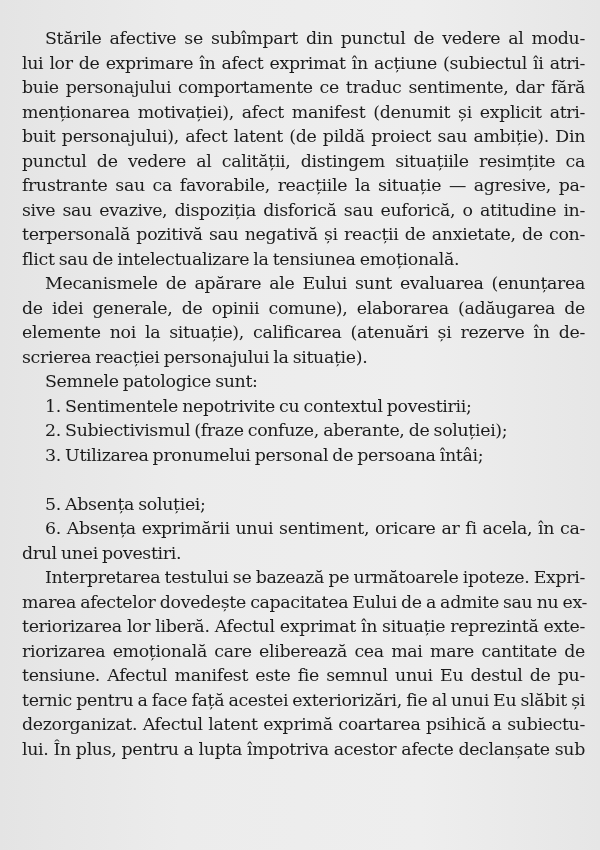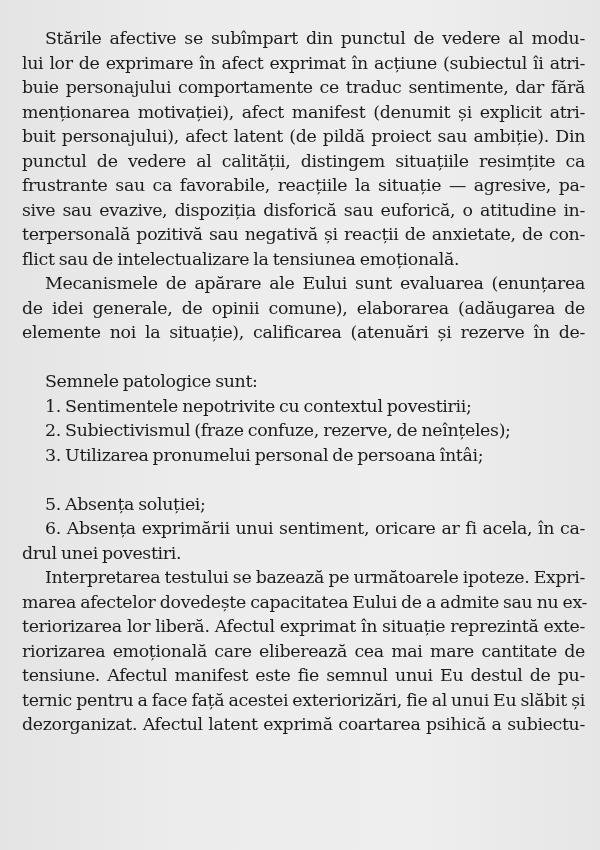--- a/index.html
+++ b/index.html
@@ -40,30 +40,32 @@
   <div class="line" style="top:124px">buit personajului), afect latent (de pildă proiect sau ambiție). Din</div>
   <div class="line" style="top:148.5px">punctul de vedere al calității, distingem situațiile resimțite ca</div>
   <div class="line" style="top:173px">frustrante sau ca favorabile, reacțiile la situație — agresive, pa-</div>
   <div class="line" style="top:197.5px">sive sau evazive, dispoziția disforică sau euforică, o atitudine in-</div>
   <div class="line" style="top:222px">terpersonală pozitivă sau negativă și reacții de anxietate, de con-</div>
   <div class="line last" style="top:246.5px">flict sau de intelectualizare la tensiunea emoțională.</div>
 
   <div class="line indent" style="top:271px">Mecanismele de apărare ale Eului sunt evaluarea (enunțarea</div>
   <div class="line" style="top:295.5px">de idei generale, de opinii comune), elaborarea (adăugarea de</div>
   <div class="line" style="top:320px">elemente noi la situație), calificarea (atenuări și rezerve în de-</div>
+  <div class="line last" style="top:344.5px">scrierea reacției personajului la situație).</div>
 
   <div class="line item" style="top:369px">Semnele patologice sunt:</div>
 
   <div class="line item" style="top:393.5px"><span>1.</span> <span>Sentimentele nepotrivite cu contextul povestirii;</span></div>
-  <div class="line item" style="top:418px"><span>2.</span> <span>Subiectivismul (fraze confuze, rezerve, de neînțeles);</span></div>
+  <div class="line item" style="top:418px"><span>2.</span> <span>Subiectivismul (fraze confuze, aberante, de soluției);</span></div>
   <div class="line item" style="top:442.5px"><span>3.</span> <span>Utilizarea pronumelui personal de persoana întâi;</span></div>
   <div class="line item" style="top:491.5px"><span>5.</span> <span>Absența soluției;</span></div>
   <div class="line item" style="top:516px; text-align-last: justify"><span>6.</span> <span>Absența exprimării unui sentiment, oricare ar fi acela, în ca-</span></div>
   <div class="line last" style="top:540.5px">drul unei povestiri.</div>
 
   <div class="line indent" style="top:565px">Interpretarea testului se bazează pe următoarele ipoteze. Expri-</div>
   <div class="line" style="top:589.5px">marea afectelor dovedește capacitatea Eului de a admite sau nu ex-</div>
   <div class="line" style="top:614px">teriorizarea lor liberă. Afectul exprimat în situație reprezintă exte-</div>
   <div class="line" style="top:638.5px">riorizarea emoțională care eliberează cea mai mare cantitate de</div>
   <div class="line" style="top:663px">tensiune. Afectul manifest este fie semnul unui Eu destul de pu-</div>
   <div class="line" style="top:687.5px">ternic pentru a face față acestei exteriorizări, fie al unui Eu slăbit și</div>
   <div class="line" style="top:712px">dezorganizat. Afectul latent exprimă coartarea psihică a subiectu-</div>
+  <div class="line" style="top:736.5px">lui. În plus, pentru a lupta împotriva acestor afecte declanșate sub</div>
 </div>
 
 </body></html>

